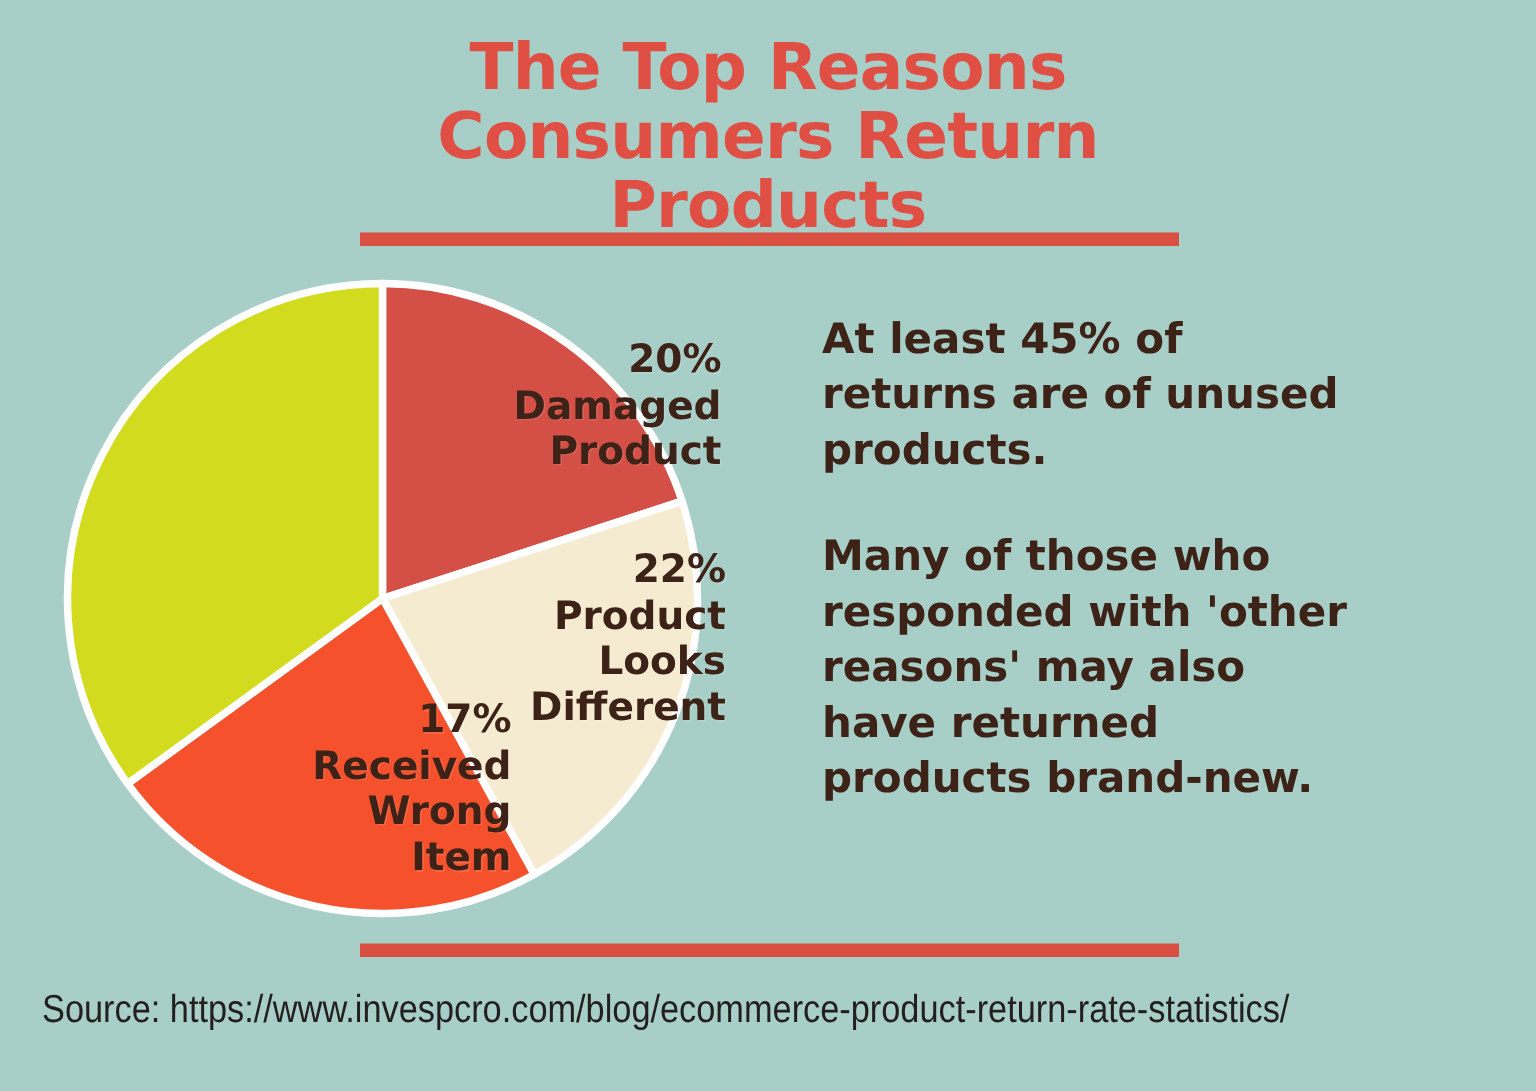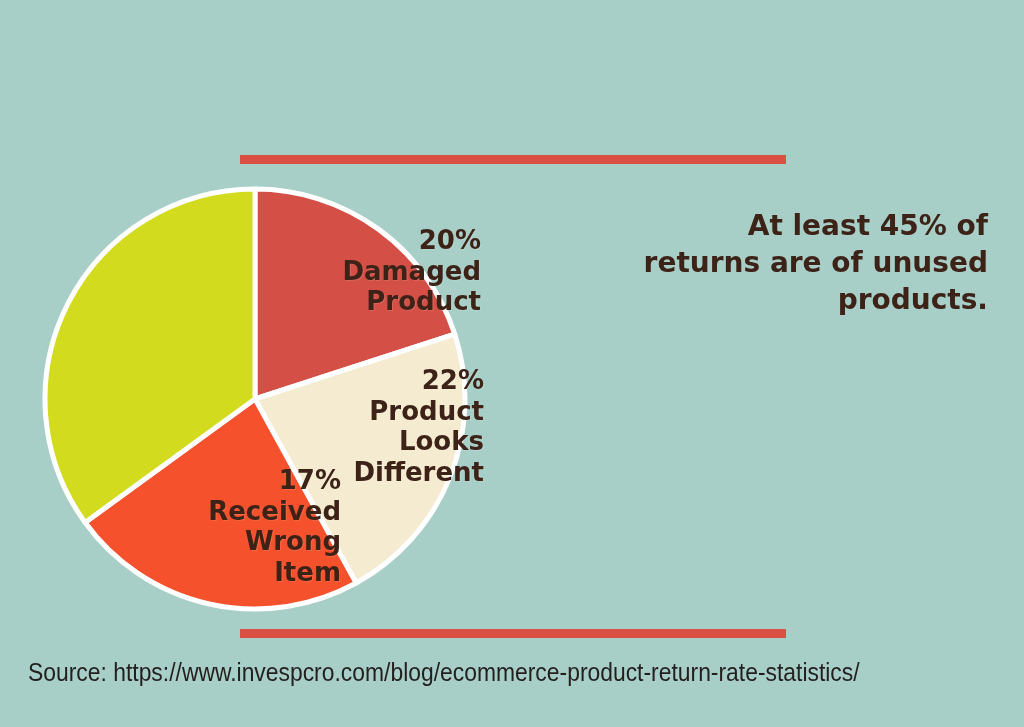--- a/index.html
+++ b/index.html
@@ -78,21 +78,21 @@
   .label-different { left: 268px; top: 180px; width: 175px; }
   .label-wrong     { left: 105px; top: 280px; width: 195px; }
   .label-other     { left: 38px;  top: 80px;  width: 190px; }
 
   
   .notes {
     position: absolute;
     left: 548px;
     top: 208px;
     width: 440px;
-    text-align: right;
+    text-align: left;
     color: #3d2217;
     font-family: "DejaVu Sans", sans-serif;
     font-weight: bold;
     font-size: 28px;
     line-height: 1.32;
   }
   .notes p {
     margin: 0;
     white-space: pre-line;
   }
@@ -113,20 +113,23 @@
     transform: scaleX(0.88);
     transform-origin: left center;
     white-space: nowrap;
   }
 </style>
 </head>
 <body>
 
 <div id="infographic">
 
+  <div class="title">The Top Reasons
+Consumers Return
+Products</div>
 
   <div class="rule rule-top"></div>
 
   <div class="pie-wrap">
     <svg viewBox="0 0 428 428">
       <g transform="translate(214,214)">
 
       <path d="M 0 0 L 0.00 -210.00 A 210 210 0 0 1 199.72 -64.89 Z" fill="#d44f45" stroke="#ffffff" stroke-width="5" stroke-linejoin="round"></path>
           <path d="M 0 0 L 199.72 -64.89 A 210 210 0 0 1 101.17 184.02 Z" fill="#f5ebd0" stroke="#ffffff" stroke-width="5" stroke-linejoin="round"></path>
           <path d="M 0 0 L 101.17 184.02 A 210 210 0 0 1 -169.89 123.43 Z" fill="#f4512c" stroke="#ffffff" stroke-width="5" stroke-linejoin="round"></path>
@@ -147,19 +150,24 @@
 Received
 Wrong
 Item</div>
 
   </div>
 
   <div class="notes">
     <p>At least 45% of
 returns are of unused
 products.</p>
+    <p>Many of those who
+responded with 'other
+reasons' may also
+have returned
+products brand-new.</p>
   </div>
 
   <div class="rule rule-bottom"></div>
 
   <div class="source">Source: https://www.invespcro.com/blog/ecommerce-product-return-rate-statistics/</div>
 
 </div>
 
 </body></html>

